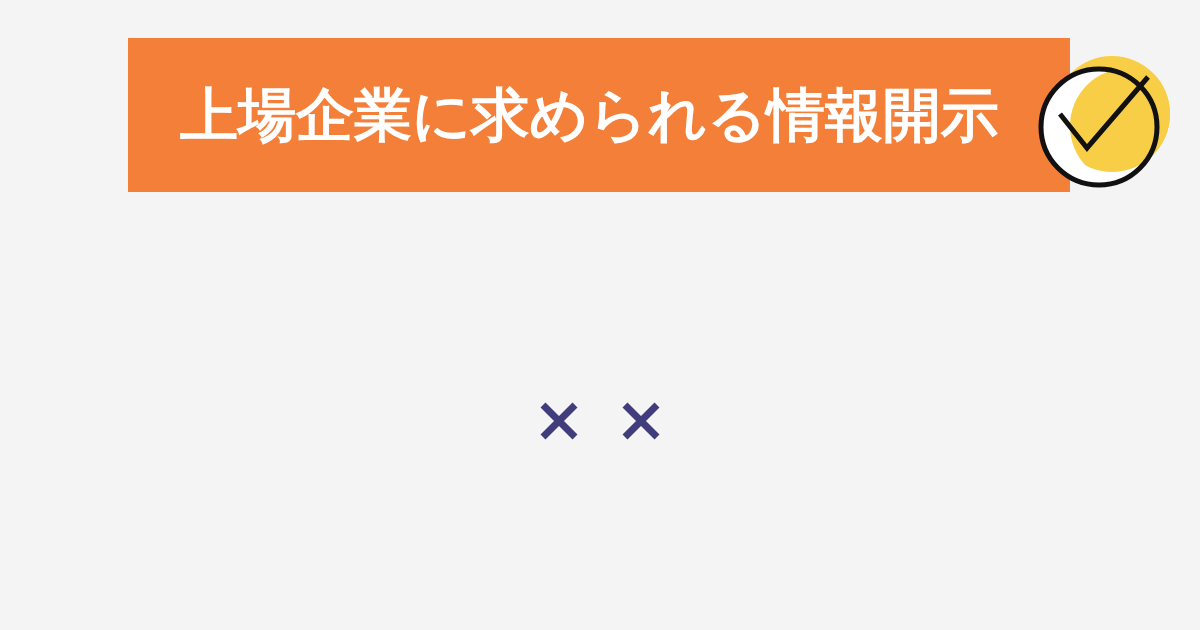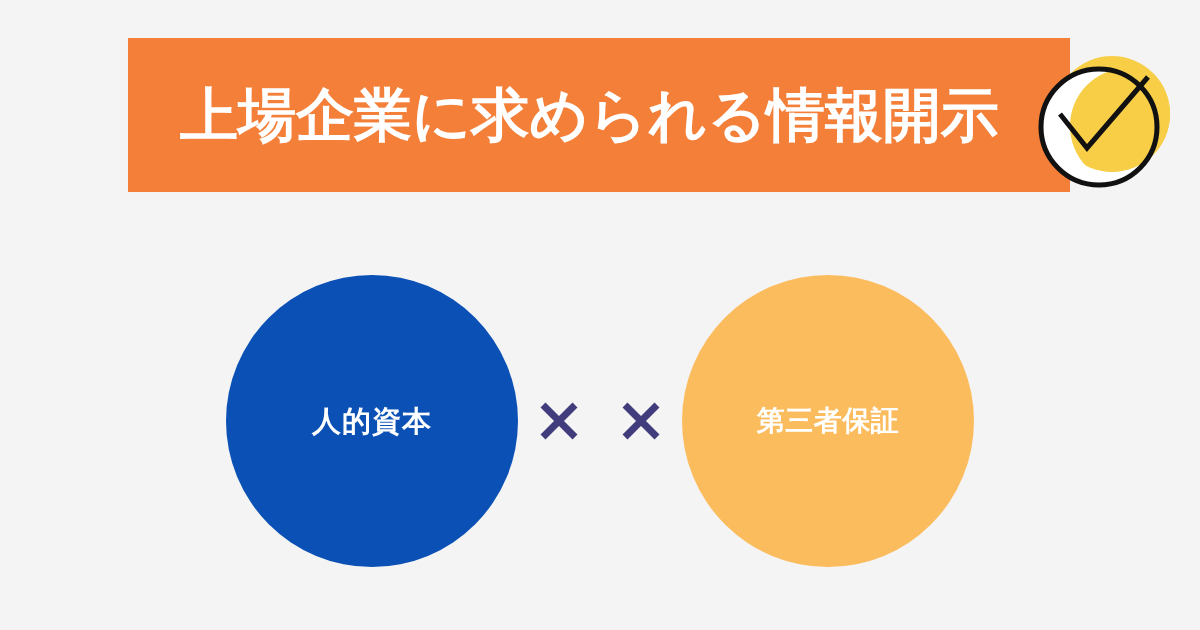--- a/index.html
+++ b/index.html
@@ -133,36 +133,30 @@
       <circle cx="74" cy="70" r="58" fill="#f7ce46" clip-path="circle(58px at 74px 70px)"></circle>
 
       <circle cx="61" cy="83" r="58" fill="none" stroke="#111111" stroke-width="5"></circle>
 
       <path d="M 22 70 L 49 104 L 110 33" fill="none" stroke="#111111" stroke-width="5" stroke-linecap="butt" stroke-linejoin="miter"></path>
     </svg>
   </div>
 
   <div id="concept-row">
 
-    <div class="concept-circle c0" style="background: rgb(11, 80, 181);">
-      <span class="concept-label" style="color: rgb(255, 255, 255);">人的資本</span>
-    </div>
 
     <div class="multiply-sep">
       <svg viewBox="0 0 44 44" xmlns="http://www.w3.org/2000/svg">
         <path d="M 6 6 L 38 38 M 38 6 L 6 38" stroke="#413c7b" stroke-width="7" stroke-linecap="butt" fill="none"></path>
       </svg>
     </div>
 
 
     <div class="multiply-sep">
       <svg viewBox="0 0 44 44" xmlns="http://www.w3.org/2000/svg">
         <path d="M 6 6 L 38 38 M 38 6 L 6 38" stroke="#413c7b" stroke-width="7" stroke-linecap="butt" fill="none"></path>
       </svg>
     </div>
 
-    <div class="concept-circle c2" style="background: rgb(251, 188, 94);">
-      <span class="concept-label" style="color: rgb(255, 255, 255);">第三者保証</span>
-    </div>
 
   </div>
 
 </div>
 
 </body></html>

